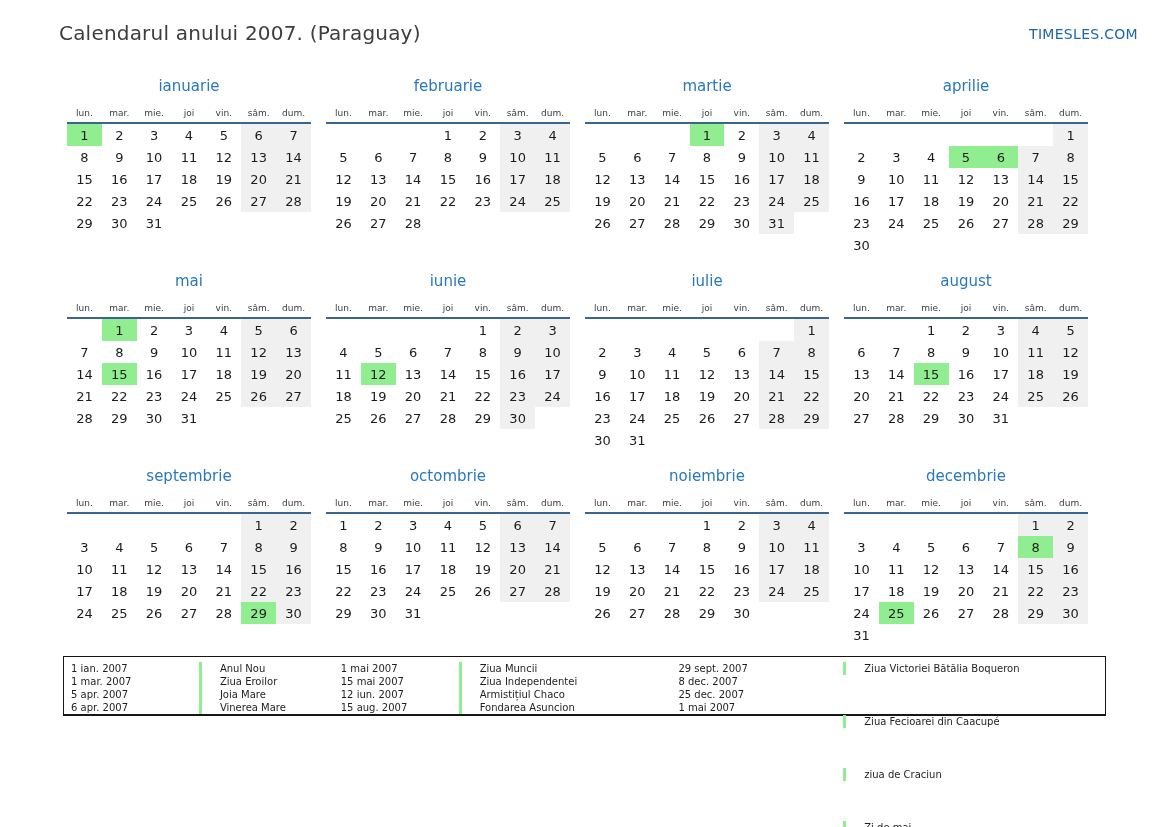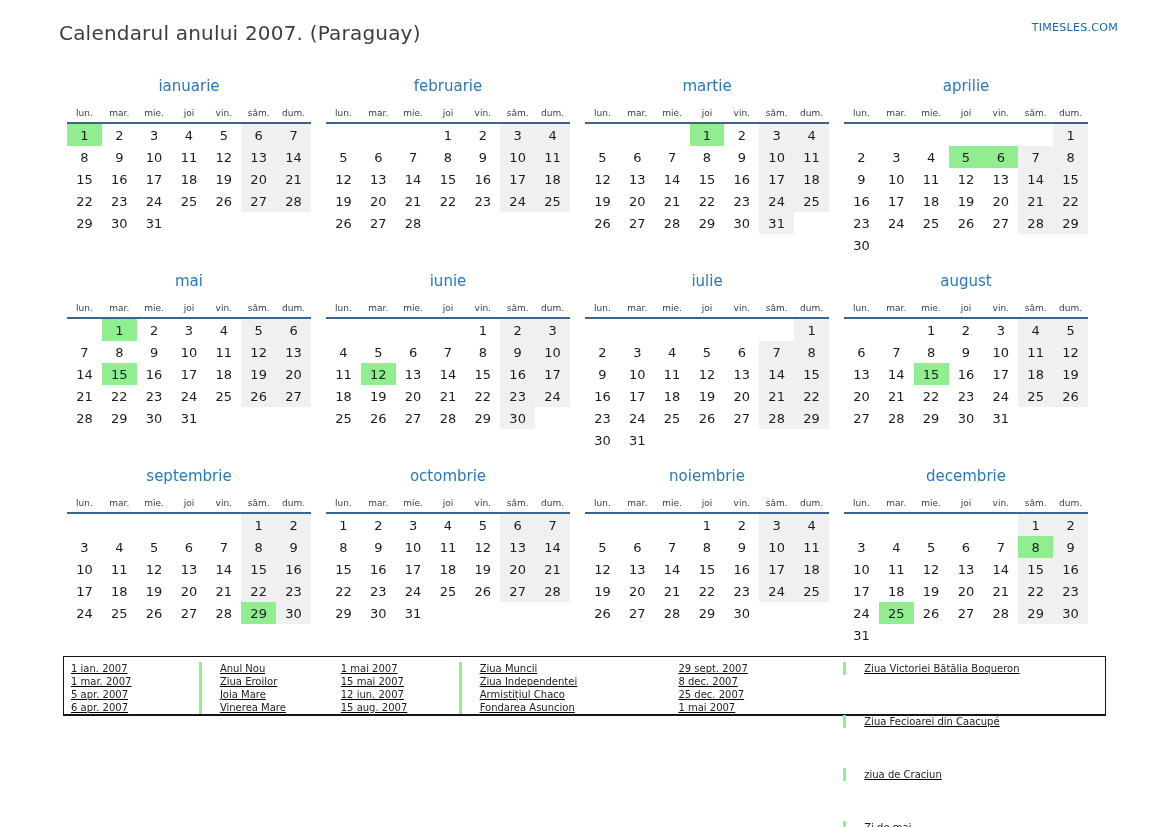--- a/index.html
+++ b/index.html
@@ -4,40 +4,40 @@
 <style>
   html,body{margin:0;padding:0;background:#fff;}
   body{
     width:1169px;height:827px;overflow:hidden;
     font-family:"DejaVu Sans","Liberation Sans",sans-serif;
     -webkit-font-smoothing:antialiased;
   }
   .page{position:relative;width:1169px;height:827px;background:#fff;}
 
   
-  .hdr{display:flex;justify-content:space-between;align-items:flex-start;padding:20px 51px 0 59px;}
+  .hdr{display:flex;justify-content:space-between;align-items:flex-start;padding:20px 31px 0 59px;}
   .hdr h1{margin:0;font-size:20px;line-height:26px;font-weight:normal;color:#3d3d3d;letter-spacing:.2px;}
-  .site-link{margin-top:0;font-size:11px;line-height:16px;color:var(--link-blue);text-decoration:none;letter-spacing:.3px;cursor:pointer;}
+  .site-link{margin-top:6px;font-size:14px;line-height:16px;color:var(--link-blue);text-decoration:none;letter-spacing:.3px;cursor:pointer;}
 
   
   .months{display:grid;grid-template-columns:repeat(4,244px);column-gap:18px;row-gap:19px;
           padding:30px 0 0 67px;align-items:start;gap:15px;}
   .month{width:244px;}
   .month-title{text-align:center;font-size:15px;line-height:20px;color:var(--title-blue);margin-bottom:6px;cursor:pointer;}
   table.cal{border-collapse:collapse;table-layout:fixed;width:244px;}
   table.cal thead tr{border-bottom:2px solid var(--rule-blue);}
   table.cal th{font-size:9px;font-weight:normal;color:#3c3c3c;height:16px;vertical-align:bottom;padding:0 0 4px 0;text-align:center;}
   table.cal td{height:22px;padding:0;text-align:center;font-size:13px;color:#1c1c1c;}
   td.weekend{background:var(--weekend-gray);}
   td.holiday{background:var(--holiday-green);}
 
   
   .legend{margin:10px 63px 0 63px;height:60px;box-sizing:border-box;
           border:1px solid #161616;border-bottom-width:2px;
-          display:flex;align-items:flex-start;padding:5px 0 0 7px;text-decoration:underline;}
+          display:flex;align-items:flex-start;padding:5px 0 0 7px;}
   .leg-col{display:flex;flex-direction:column;}
   .leg-line{font-size:10px;line-height:13px;color:#1e1e1e;white-space:nowrap;}
   .leg-name{border-left:3px solid var(--holiday-green);padding-left:18px;}
 </style>
 </head>
 <body>
 
 <div class="page">
   <div class="hdr">
     <h1>Calendarul anului 2007. (Paraguay)</h1>

